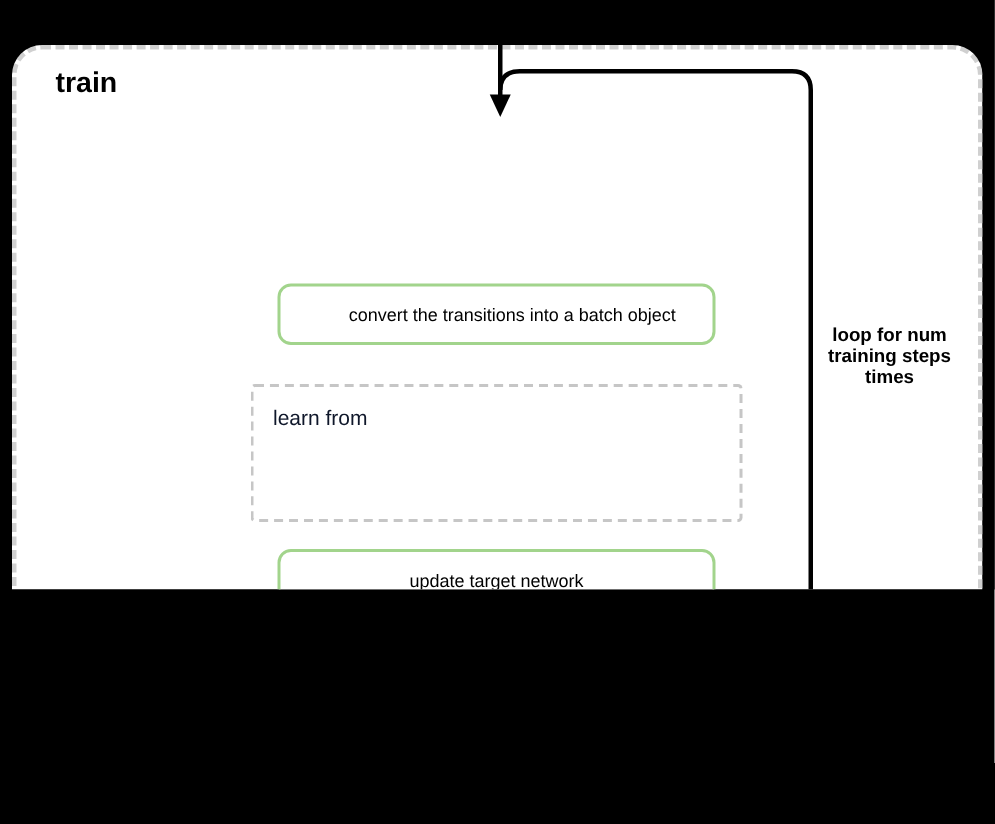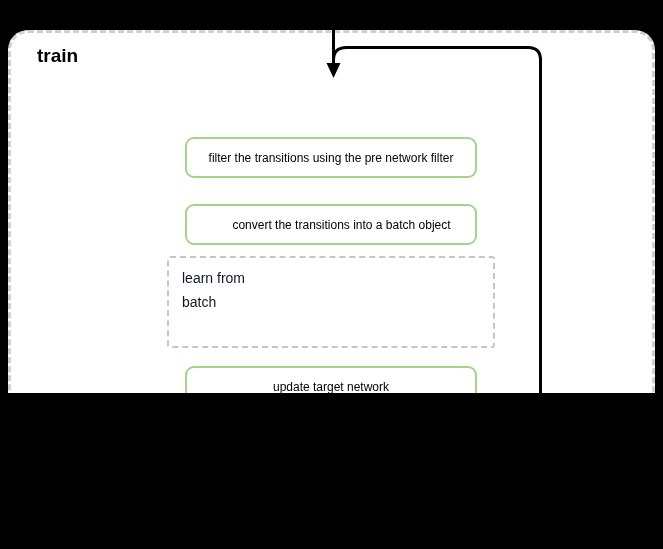--- a/index.html
+++ b/index.html
@@ -53,21 +53,21 @@
     display: flex;
     align-items: center;
     justify-content: center;
     text-align: center;
     font-size: 12px;
     color: #000;
     z-index: 3;
   }
   .step-1 { top: 77px; }
   .step-2 { top: 137px; }
-  .step-3 { top: 204px; padding-left: 21px; }
+  .step-3 { top: 189px; padding-left: 21px; }
   .step-final { top: 366px; }
   .subprocess {
     position: absolute;
     left: 167px;
     top: 256px;
     width: 328px;
     height: 92px;
     box-sizing: border-box;
     background: #fff;
     border: 2px dashed var(--sub-border, #c6c6c6);
@@ -108,30 +108,31 @@
 
     <line x1="333.5" y1="0" x2="333.5" y2="66" stroke="#000" stroke-width="3"></line>
     <polygon points="326.5,63 340.5,63 333.5,78" fill="#000"></polygon>
 
     <path d="M 333.5 404 L 333.5 424 Q 333.5 437 346.5 437 L 528 437 Q 540.5 437 540.5 424.5
              L 540.5 60 Q 540.5 47.5 528 47.5 L 346.5 47.5 Q 333.5 47.5 333.5 60" fill="none" stroke="#000" stroke-width="3"></path>
 
     <line x1="333.5" y1="405" x2="333.5" y2="468" stroke="#000" stroke-width="2.5"></line>
   </svg>
 
-  <div class="step step-2">
-    <span>filter the transitions using the pre network filter</span>
-  </div>
   <div class="step step-3">
     <span>convert the transitions into a batch object</span>
   </div>
 
   <div class="subprocess">
     <span class="line">learn from</span>
-    <span class="line">batch</span>
   </div>
 
   <div class="step step-final">
     <span>update target network</span>
   </div>
 
+  <div class="loop-label">
+    <div>loop for num</div>
+    <div>training steps</div>
+    <div>times</div>
+  </div>
 
 </div>
 
 </body></html>

